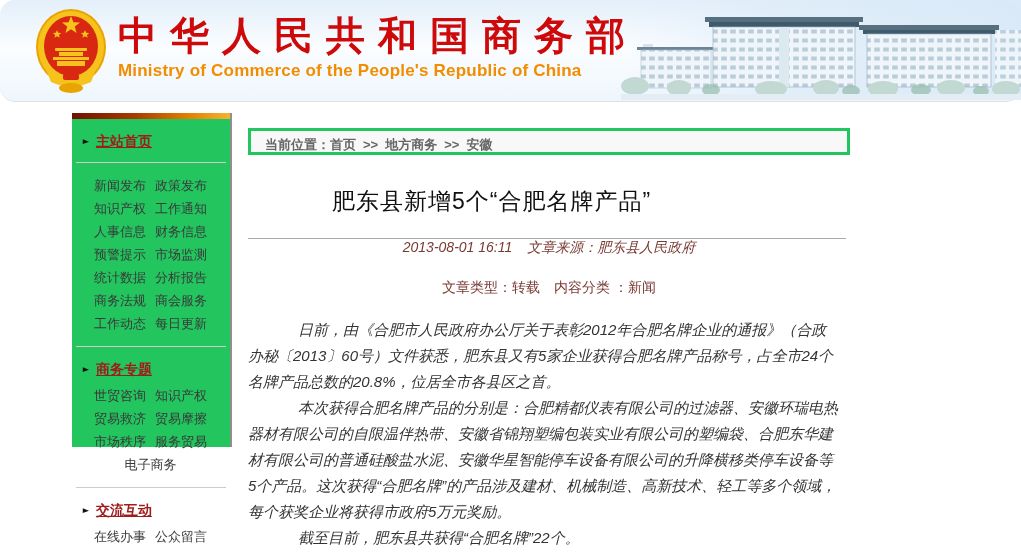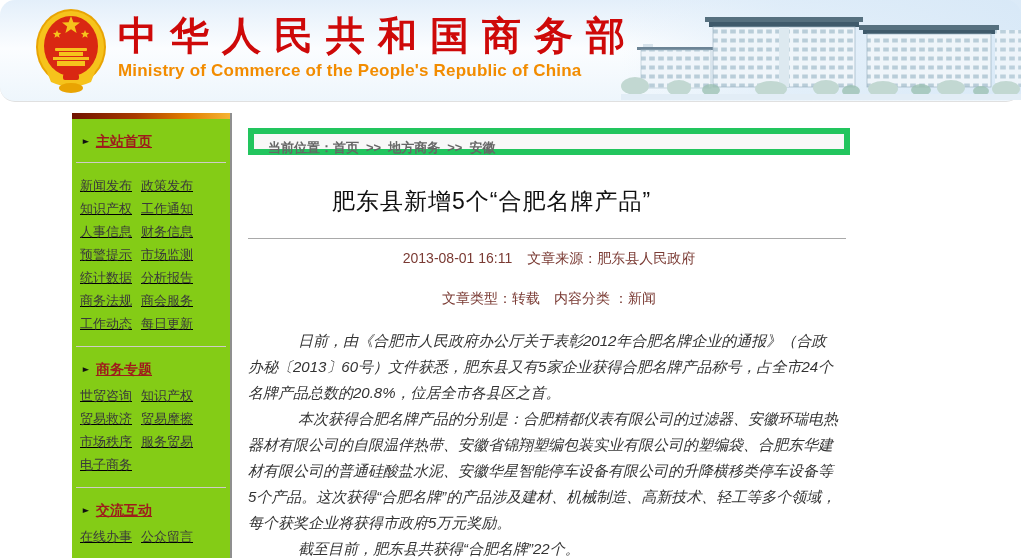--- a/index.html
+++ b/index.html
@@ -10,40 +10,40 @@
   .site-header{position:absolute;left:0;top:0;width:1021px;height:101px;
     background:linear-gradient(180deg,#e3effa 0%,#fbfdff 48%,#eef6fc 100%);
     border-bottom:1px solid #e0e0e0;border-radius:15px;}
   .emblem{position:absolute;left:33px;top:6px;width:76px;height:88px;}
   .htitles{position:absolute;left:118px;top:14px;white-space:nowrap;}
   .title-cn{font-size:39px;font-weight:bold;color:#ce0909;letter-spacing:13px;line-height:44px;}
   .title-en{font-size:17px;font-weight:bold;color:#f28c00;margin-top:3px;letter-spacing:0.2px;}
   .hbuilding{position:absolute;right:0;top:0;width:400px;height:100px;}
 
   
-  .sidebar{position:absolute;left:72px;top:113px;width:158px;height:445px;
-    background:#84cc16;border-right:2px solid #8f8f8f;text-decoration:underline;}
+  .sidebar{position:absolute;left:72px;top:113px;width:158px;height:334px;
+    background:#22c55e;border-right:2px solid #8f8f8f;}
   .sb-topbar{height:6px;background:linear-gradient(90deg,#6f1200 0%,#a93a00 40%,#e07c00 72%,#f5b333 100%);}
   .sb-head{margin:13px 0 5px 10px;white-space:nowrap;}
   .sb-arrow{display:inline-block;color:#111;font-size:8px;vertical-align:2px;margin-right:6px;transform:scaleX(1.3);}
   .sb-title{color:#9e1c1c;font-weight:bold;font-size:14px;text-decoration:underline;cursor:pointer;}
-  .sb-row{padding-left:8px;line-height:22px;white-space:nowrap;}
+  .sb-row{padding-left:8px;line-height:22px;white-space:nowrap;text-align:center;}
   .sb-item{color:#3a3a3a;font-size:13px;margin-right:9px;text-decoration:none;cursor:pointer;}
   .sb-divider{border:none;border-top:1px solid #cfccc6;margin:11px 4px;}
 
   
   .main{position:absolute;left:248px;top:128px;width:602px;}
-  .crumb{height:27px;line-height:27px;background:#f8f8f8;border:6px solid #22c55e;
+  .crumb{height:27px;line-height:27px;background:#f8f8f8;border:3px solid #22c55e;
     color:#666;font-weight:bold;font-size:13px;padding-left:14px;box-sizing:border-box;width:602px;}
   .crumb a{color:#666;text-decoration:none;cursor:pointer;}
   .crumb .sep{margin:0 7px;}
   .art-title{margin:31px 115px 0 0;text-align:center;font-size:23px;font-weight:normal;
     color:#101010;letter-spacing:1px;}
   .title-divider{border:none;border-top:1px solid #a9a9a9;margin:21px 0 0 0;width:598px;}
-  .meta1{margin-top:11px;text-align:center;color:#7a3a33;font-size:14px;}
+  .meta1{text-align:center;color:#7a3a33;font-size:14px;font-style:italic;}
   .meta1 .m-src{margin-left:15px;}
   .meta2{margin-top:22px;text-align:center;color:#7a3a33;font-size:14px;}
   .body-text{margin-top:20px;width:592px;font-size:15px;line-height:26px;color:#333;font-style:italic;}
   .body-text p{margin:0;text-indent:50px;}
 </style>
 </head>
 <body>
 
 <div class="page">
 

